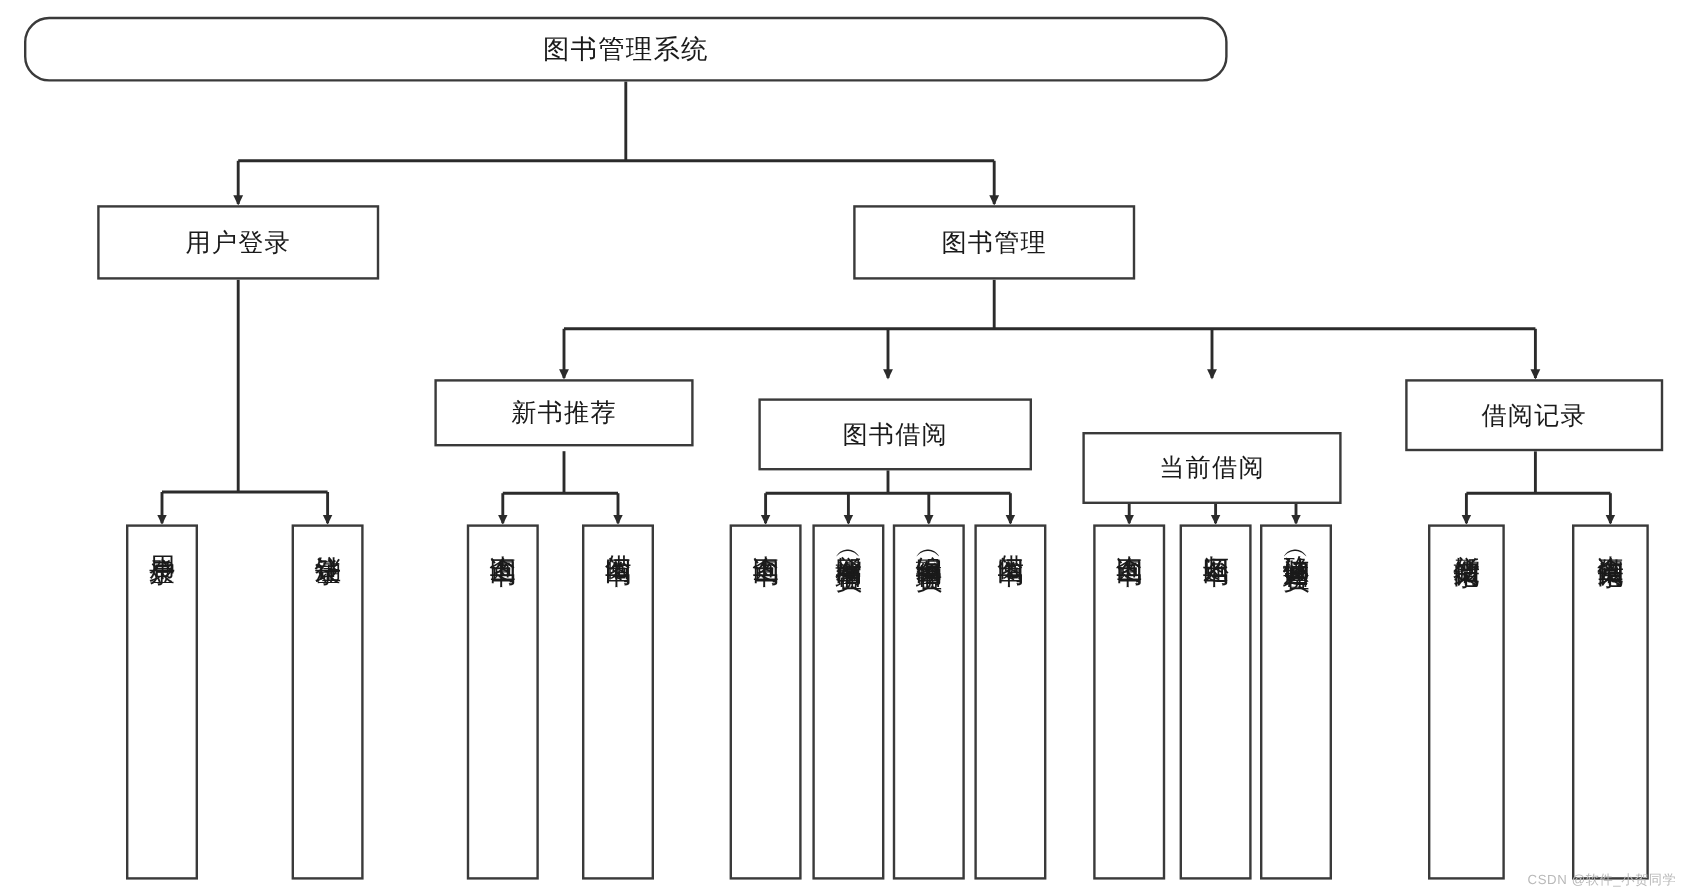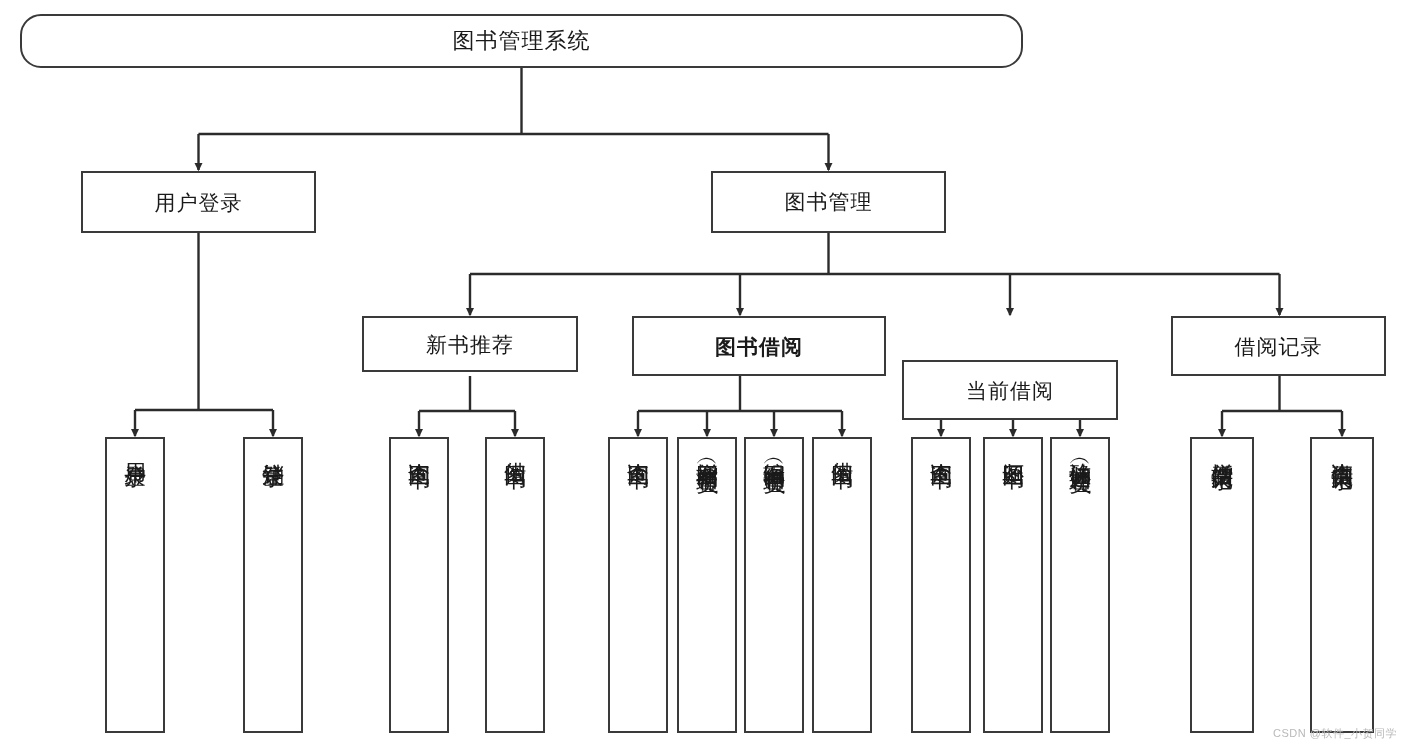--- a/index.html
+++ b/index.html
@@ -81,21 +81,21 @@
       </div>
       <div class="node h" style="left: 81px; top: 171px; width: 235px; height: 62px;">
         <span class="lbl">用户登录</span>
       </div>
       <div class="node h" style="left: 711px; top: 171px; width: 235px; height: 62px; font-family: Liberation Serif, serif;">
         <span class="lbl">图书管理</span>
       </div>
       <div class="node h" style="left: 362px; top: 316px; width: 216px; height: 56px;">
         <span class="lbl">新书推荐</span>
       </div>
-      <div class="node h" style="left: 632px; top: 316px; width: 254px; height: 60px; font-weight: bold;">
+      <div class="node h" style="left: 632px; top: 332px; width: 228px; height: 60px;">
         <span class="lbl">图书借阅</span>
       </div>
       <div class="node h" style="left: 902px; top: 316px; width: 216px; height: 60px; margin-top: 44px;">
         <span class="lbl">当前借阅</span>
       </div>
       <div class="node h" style="left: 1171px; top: 316px; width: 215px; height: 60px;">
         <span class="lbl">借阅记录</span>
       </div>
       <div class="node v" style="left: 105px; top: 437px; width: 60px; height: 296px;">
         <span class="lbl">用户登录</span>

